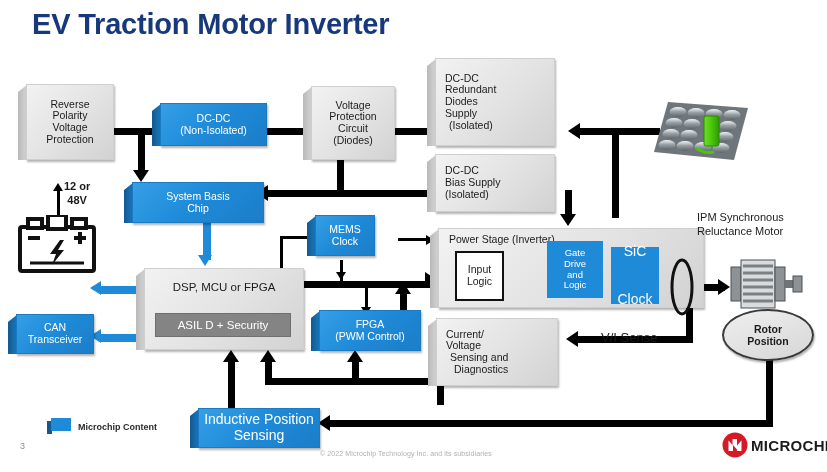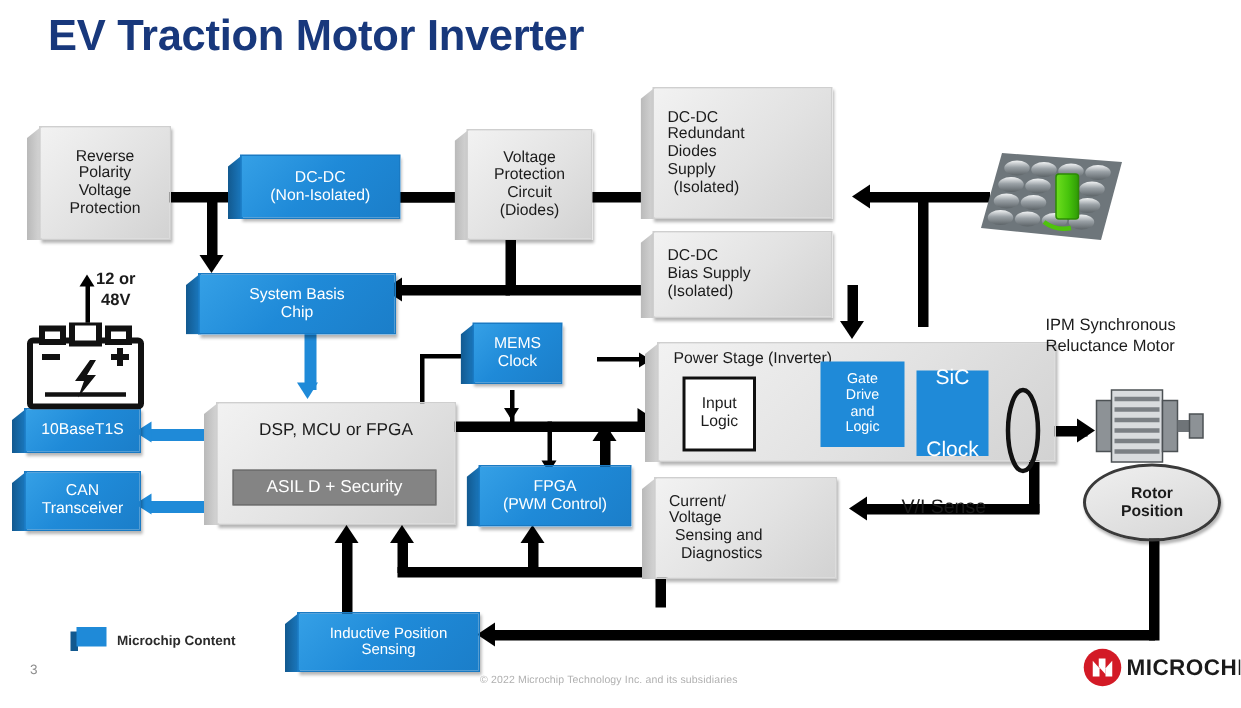--- a/index.html
+++ b/index.html
@@ -218,26 +218,20 @@
   </div>
 
   <div class="blk blue" style="left:307px;top:215px;width:68px;height:45px;font-size:10.5px;">
     <div class="side"></div>
     <div class="face">
       <div>MEMS</div>
       <div>Clock</div>
     </div>
   </div>
 
-  <div class="blk blue" style="left:8px;top:272px;width:86px;height:34px;font-size:10.5px;">
-    <div class="side"></div>
-    <div class="face">
-      <div>10BaseT1S</div>
-    </div>
-  </div>
 
   <div class="blk blue" style="left:8px;top:314px;width:86px;height:44px;font-size:10.5px;">
     <div class="side"></div>
     <div class="face">
       <div>CAN</div>
       <div>Transceiver</div>
     </div>
   </div>
 
   <div class="blk grey" style="left:136px;top:268px;width:168px;height:86px;font-size:11.5px;">
@@ -283,21 +277,21 @@
   <div class="blk grey tl" style="left:428px;top:318px;width:130px;height:72px;font-size:10.5px;">
     <div class="side"></div>
     <div class="face">
       <div>Current/</div>
       <div>Voltage</div>
       <div style="padding-left:4px;">Sensing  and</div>
       <div style="padding-left:8px;">Diagnostics</div>
     </div>
   </div>
 
-  <div class="blk blue" style="left:190px;top:408px;width:130px;height:44px;font-size:10px;">
+  <div class="blk blue" style="left:190px;top:408px;width:130px;height:44px;font-size:14px;">
     <div class="side"></div>
     <div class="face">
       <div>Inductive Position</div>
       <div>Sensing</div>
     </div>
   </div>
 
   <div style="position:absolute;left:722px;top:309px;width:88px;height:48px;border-radius:50%;
               background:linear-gradient(160deg,#efefef,#d6d6d6);border:2px solid #3a3a3a;
               display:flex;flex-direction:column;align-items:center;justify-content:center;

